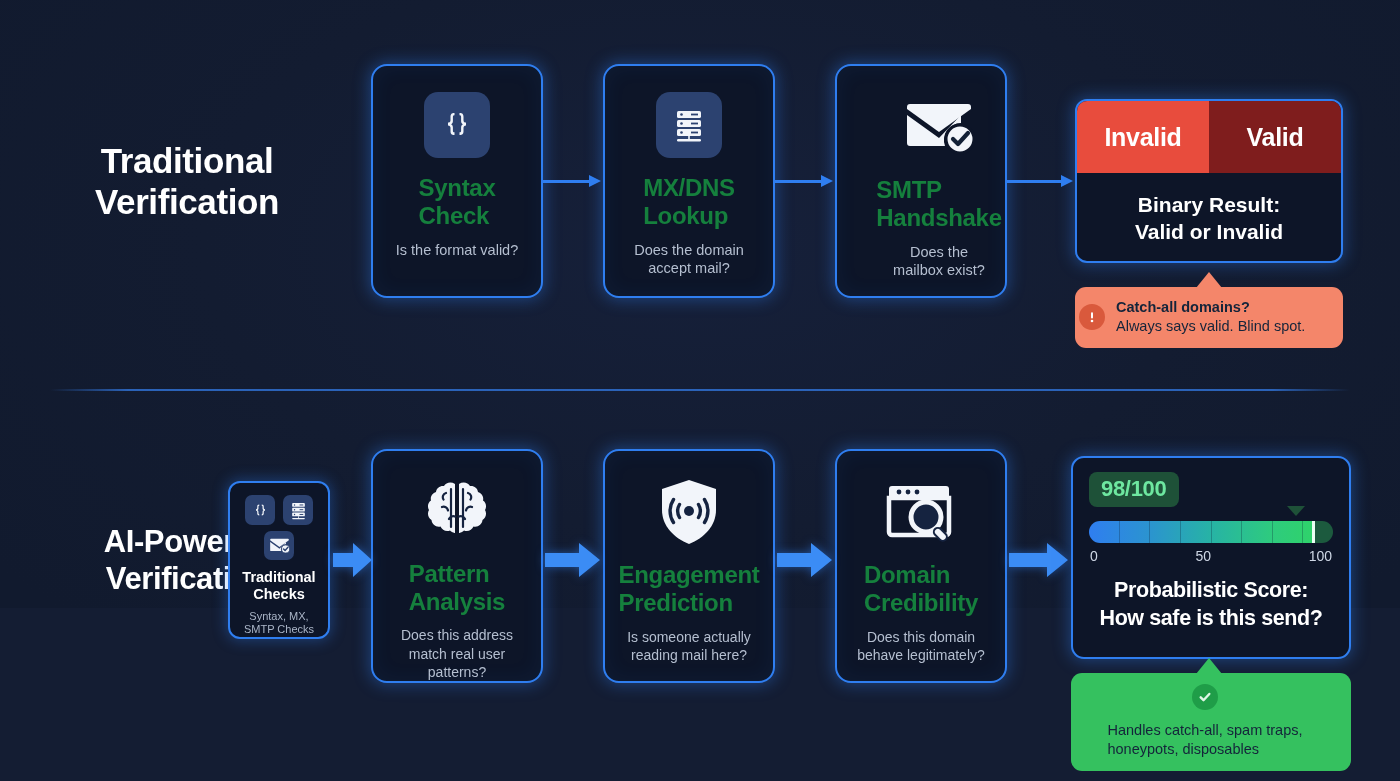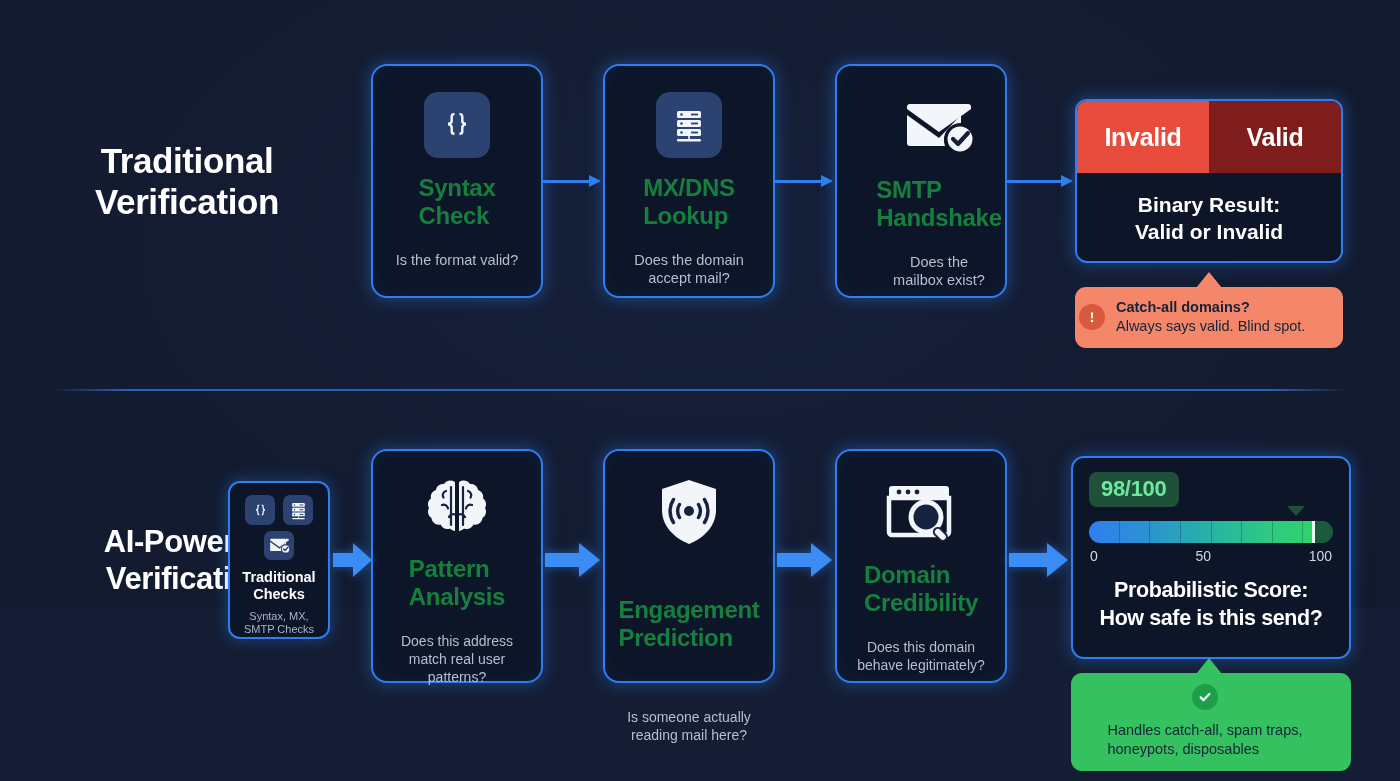--- a/index.html
+++ b/index.html
@@ -52,21 +52,21 @@
     display: flex; align-items: center; justify-content: center;
     margin-bottom: 16px;
   }
   .icon-plain { margin-bottom: 14px; display:flex; align-items:center; justify-content:center; height: 70px;}
   .card-title {
     color: #15803d; font-weight: bold; font-size: 24px; line-height: 1.18;
     text-align: left; letter-spacing: -0.3px; padding: 0 8px;
   }
   .card-sub {
     color: #b5bfd0; font-size: 14.5px; line-height: 1.3; text-align: center;
-    margin-top: 20px; padding: 0 12px;
+    margin-top: 10px; padding: 0 12px;
   }
 
   
   #card-syntax   { left: 371px; top: 64px;  width: 172px; height: 234px; }
   #card-mxdns    { left: 603px; top: 64px;  width: 172px; height: 234px; }
   #card-smtp     { left: 835px; top: 64px;  width: 172px; height: 234px; padding-left: 36px; }
 
   
   .arrow-thin { position: absolute; height: 12px; }
   .arrow-thin .shaft {
@@ -138,21 +138,21 @@
   #tc-icons-row { display: flex; gap: 8px; }
   .tc-tile {
     width: 30px; height: 30px; border-radius: 7px; background: #2c4270;
     display: flex; align-items: center; justify-content: center;
   }
   #tc-icon-mail { margin-top: 6px; }
   #tc-title { color: #fff; font-weight: bold; font-size: 14.5px; line-height: 1.2; text-align: center; margin-top: 9px; }
   #tc-sub { color: #aab5c7; font-size: 11px; line-height: 1.25; text-align: center; margin-top: 6px; }
 
   #card-pattern { left: 371px; top: 449px; width: 172px; height: 234px; }
-  #card-engage  { left: 603px; top: 449px; width: 172px; height: 234px; gap: 35px; }
+  #card-engage  { left: 603px; top: 449px; width: 172px; height: 234px; }
   #card-domain  { left: 835px; top: 449px; width: 172px; height: 234px; }
   #card-pattern .card-sub, #card-engage .card-sub, #card-domain .card-sub { font-size: 14px; }
 
   
   .arrow-block { position: absolute; }
   .arrow-block svg { display: block; filter: drop-shadow(0 0 5px rgba(47,126,240,.55)); }
   #barr0 { left: 333px; top: 540px; }
   #barr1 { left: 545px; top: 540px; }
   #barr2 { left: 777px; top: 540px; }
   #barr3 { left: 1009px; top: 540px; }

